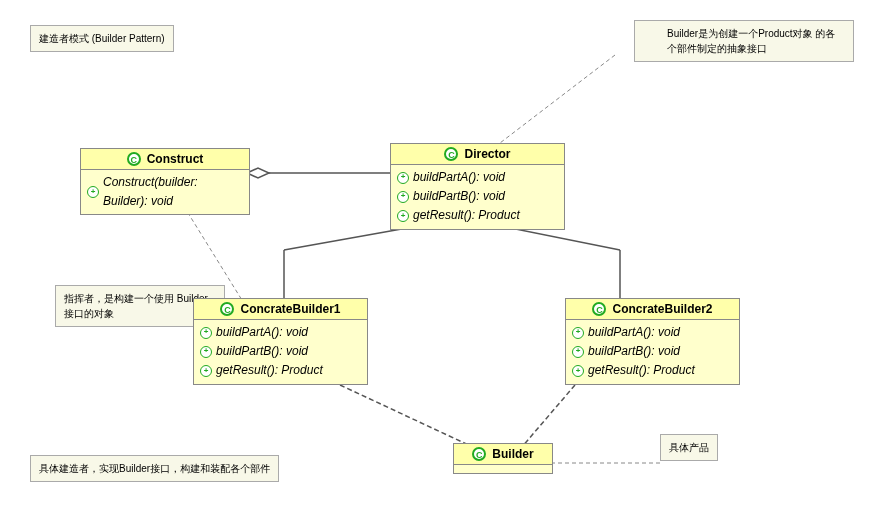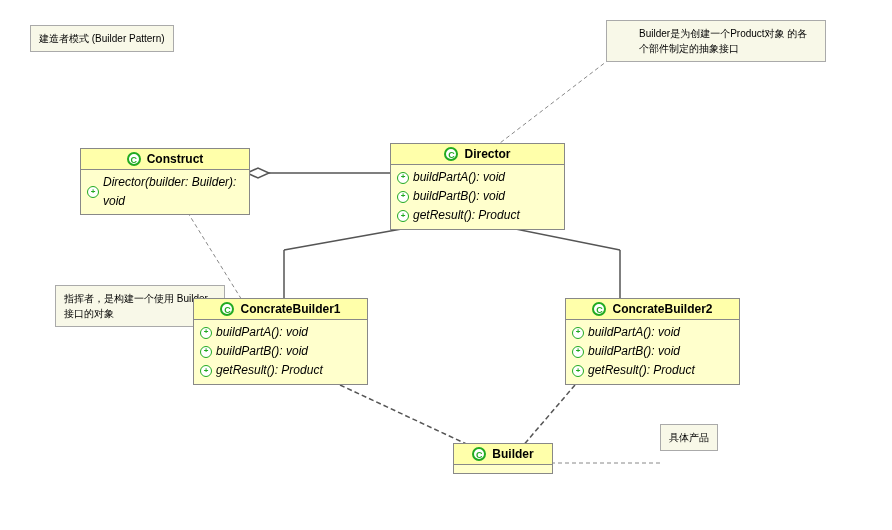--- a/index.html
+++ b/index.html
@@ -124,34 +124,34 @@
     <line x1="245" y1="305" x2="180" y2="200" stroke="#888" stroke-width="1" stroke-dasharray="4,3"></line>
 
     <line x1="660" y1="463" x2="545" y2="463" stroke="#888" stroke-width="1" stroke-dasharray="4,3"></line>
   </svg>
 
   <div class="note-box" style="left:30px; top:25px; max-width:160px;">
     <span>建造者模式
 (Builder Pattern)</span>
   </div>
 
-  <div class="note-box" style="left:606px; top:20px; max-width:220px;padding-left:32px;">
+  <div class="note-box" style="left:634px; top:20px; max-width:220px;padding-left:32px;">
     <span>Builder是为创建一个Product对象
 的各个部件制定的抽象接口</span>
   </div>
 
   <div class="uml-box" style="left:80px; top:148px; width:170px;">
     <div class="uml-box-header">
       <span class="header-c">C</span>
       <span>Construct</span>
     </div>
     <div class="uml-box-body">
       <div>
         <span class="circle-icon">+</span>
-        <span>Director(builder: Builder): void</span>
+        <span>Construct(builder: Builder): void</span>
       </div>
     </div>
   </div>
 
   <div class="uml-box" style="left:390px; top:143px; width:175px;">
     <div class="uml-box-header">
       <span class="header-c">C</span>
       <span>Director</span>
     </div>
     <div class="uml-box-body">
@@ -218,18 +218,21 @@
   </div>
 
   <div class="uml-box" style="left:453px; top:443px; width:100px;">
     <div class="uml-box-header">
       <span class="header-c">C</span>
       <span>Builder</span>
     </div>
     <div class="uml-box-body" style="padding:2px 4px; min-height:8px;"></div>
   </div>
 
-
-  <div class="note-box" style="left:660px; top:424px; max-width:100px;">
+  <div class="note-box" style="left:30px; top:455px; max-width:320px;">
+    <span>具体建造者，实现Builder接口，构建和装配各个部件</span>
+  </div>
+
+  <div class="note-box" style="left:660px; top:434px; max-width:100px;">
     <span>具体产品</span>
   </div>
 
 </div>
 
 </body></html>

